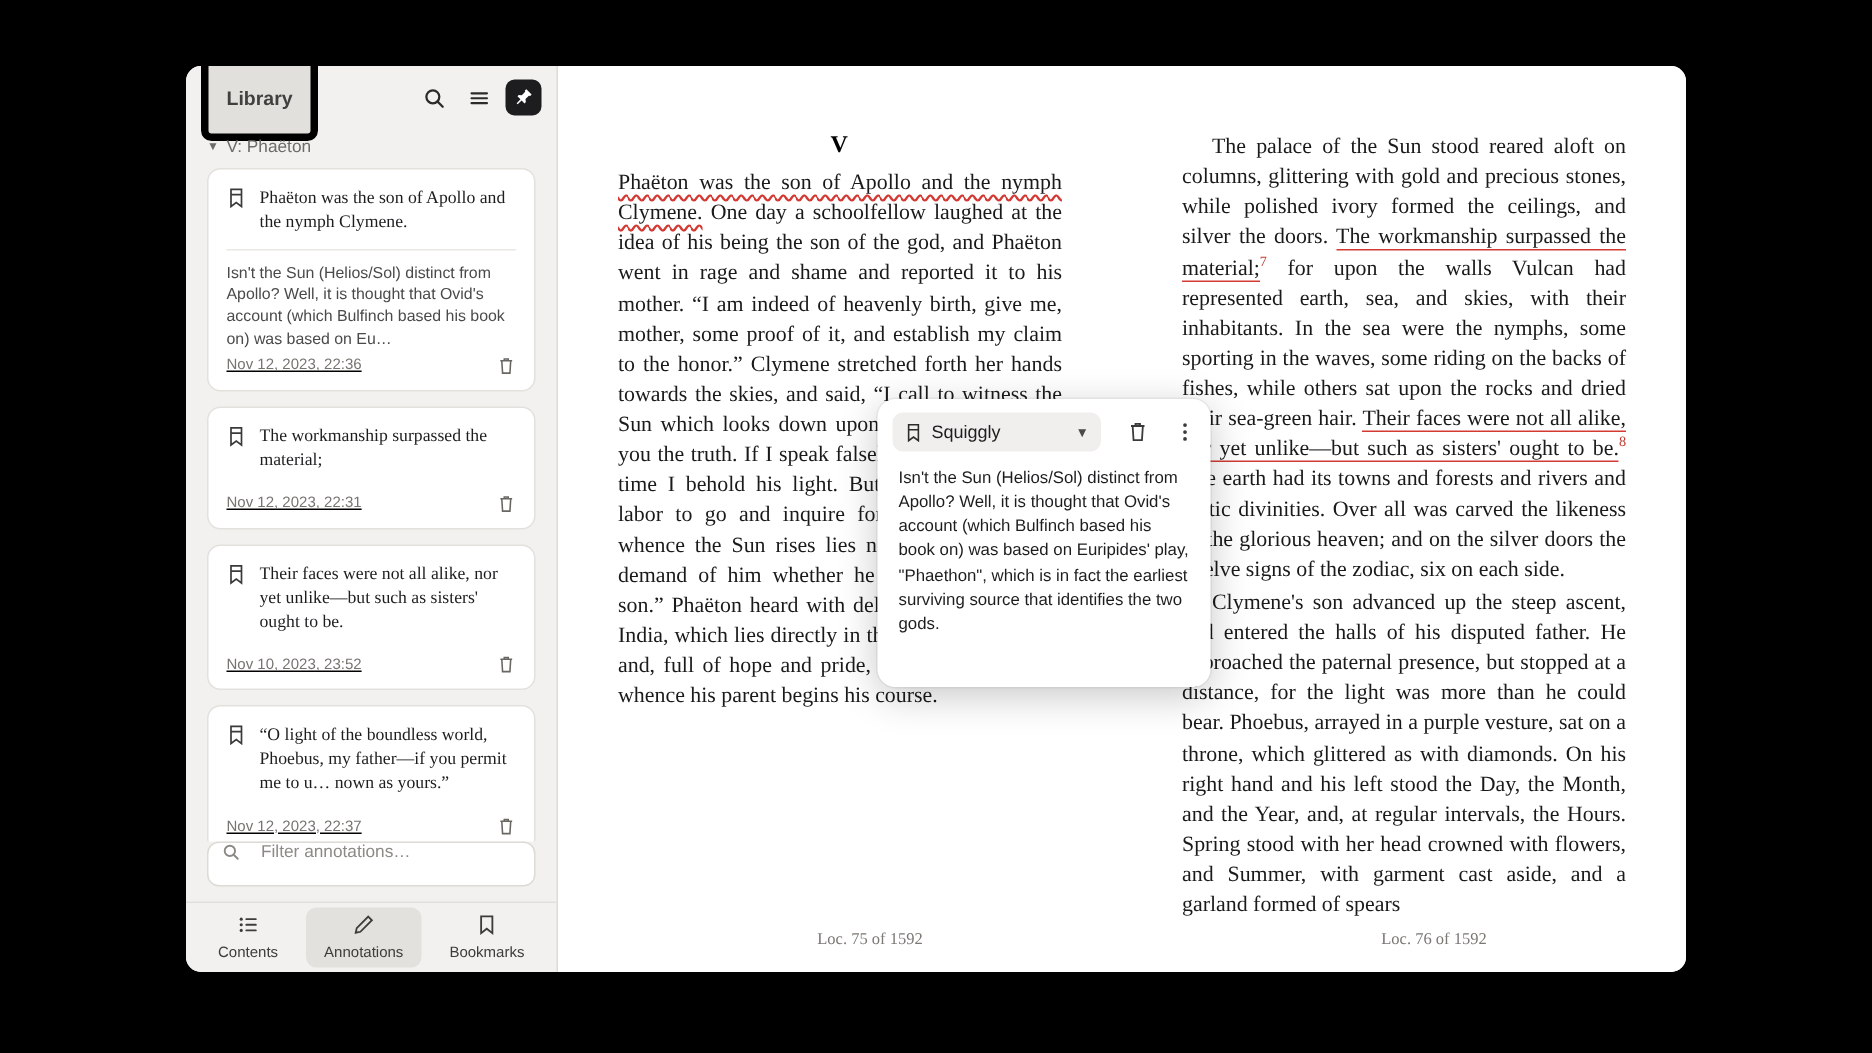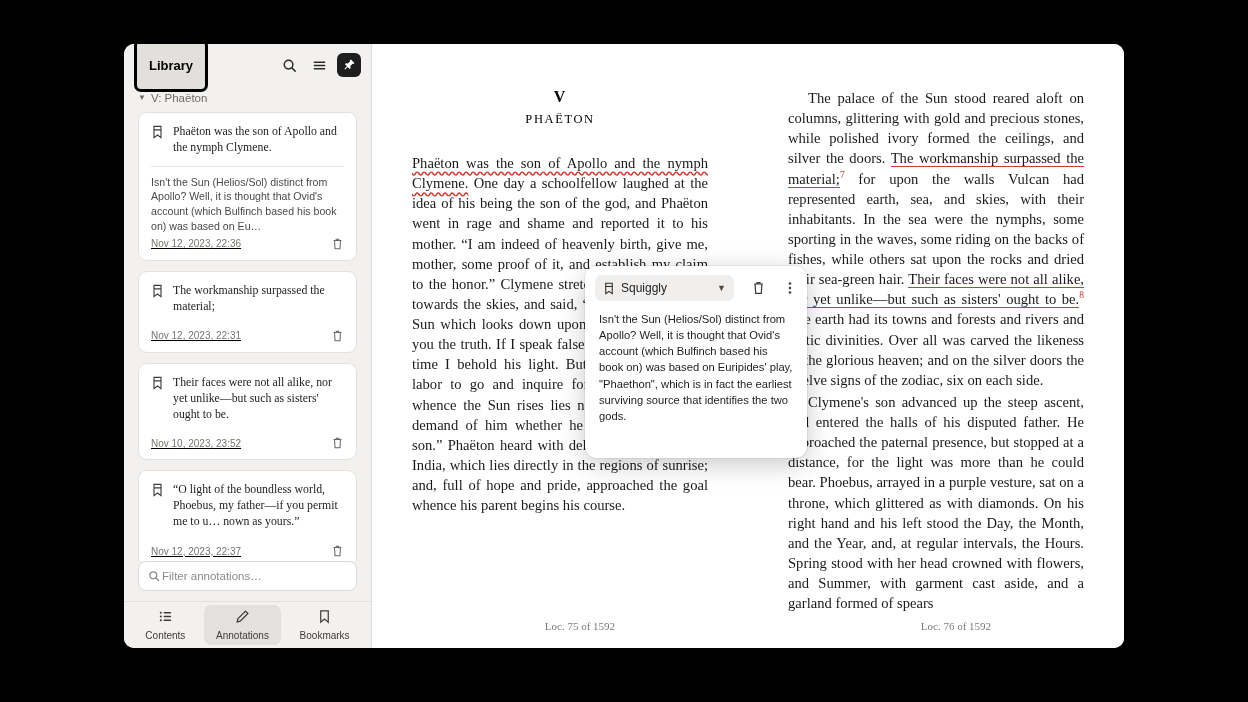--- a/index.html
+++ b/index.html
@@ -37,24 +37,24 @@
   .sb-top {
     height: 42px;
     display: flex;
     align-items: center;
     padding: 0 10px;
     gap: 6px;
     flex: none;
   }
   .library-btn {
     background: #e2e0dd;
-    border: 3px solid #000000;
+    border: 5px solid #000000;
     border-radius: 7px;
     font-size: 13px;
-    color: #000000;
+    color: #404040;
     padding: 16px 12px;
     font-weight: 600;
     cursor: pointer;
   }
   .sb-top-spacer { flex: 1; }
   .icon-btn {
     width: 24px; height: 24px;
     border-radius: 6px;
     display: flex; align-items: center; justify-content: center;
     cursor: pointer;
@@ -141,22 +141,21 @@
     cursor: pointer;
   }
   .sb-filter {
     flex: none;
     margin: 0 14px 10px 14px;
     background: #ffffff;
     border: 1px solid #dedbd6;
     border-radius: 8px;
     height: 28px;
     display: flex;
-    align-items: center;
-    gap: 2px;
+    gap: 14px;
     padding: 0 9px;
   }
   .sb-filter span.ph {
     font-size: 11.5px;
     color: #8d8a85;
   }
   .sb-tabs {
     flex: none;
     height: 46px;
     border-top: 1px solid #e1dfdb;
@@ -444,21 +443,20 @@
         </span>
         <span>Bookmarks</span>
       </div>
     </div>
   </div>
 
   <div class="reader">
 
     <div class="page">
       <div class="chap-num">V</div>
-      <div class="chap-name">PHAËTON</div>
       <div class="page-body">
         <span class="squiggly">Phaëton was the son of Apollo and the nymph Clymene.</span><span> One day a schoolfellow laughed at the idea of his being the son of the god, and Phaëton went in rage and shame and reported it to his mother. “I am indeed of heavenly birth, give me, mother, some proof of it, and establish my claim to the honor.” Clymene stretched forth her hands towards the skies, and said, “I call to witness the Sun which looks down upon us, that I have told you the truth. If I speak falsely, let this be the last time I behold his light. But it needs not much labor to go and inquire for yourself; the land whence the Sun rises lies next to ours. Go and demand of him whether he will own you as a son.” Phaëton heard with delight. He travelled to India, which lies directly in the regions of sunrise; and, full of hope and pride, approached the goal whence his parent begins his course.</span>
       </div>
       <div class="loc">Loc. 75 of 1592</div>
     </div>
 
     <div class="page">
       <div class="page-body">
         <p class="indent" style="margin:0 0 2px 0">
           <span>The palace of the Sun stood reared aloft on columns, glittering with gold and precious stones, while polished ivory formed the ceilings, and silver the doors. </span><span class="uline">The workmanship surpassed the material;</span><span class="fnote">7</span><span> for upon the walls Vulcan had represented earth, sea, and skies, with their inhabitants. In the sea were the nymphs, some sporting in the waves, some riding on the backs of fishes, while others sat upon the rocks and dried their sea-green hair. </span><span class="uline">Their faces were not all alike, nor yet unlike—but such as sisters' ought to be.</span><span class="fnote">8</span><span> The earth had its towns and forests and rivers and rustic divinities. Over all was carved the likeness of the glorious heaven; and on the silver doors the twelve signs of the zodiac, six on each side.</span>

